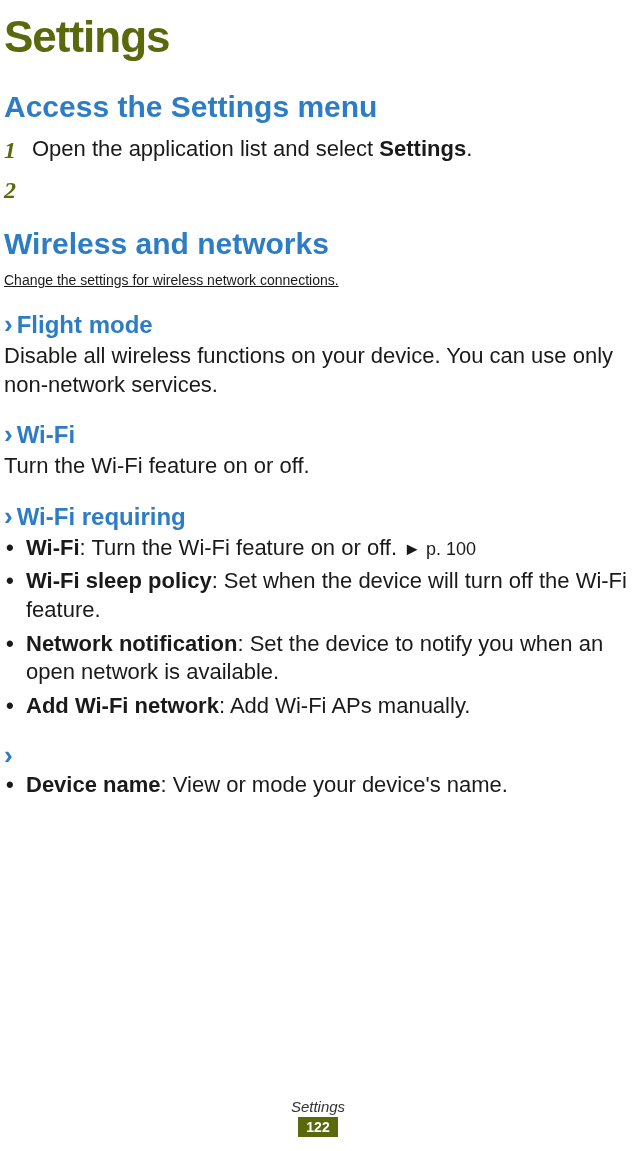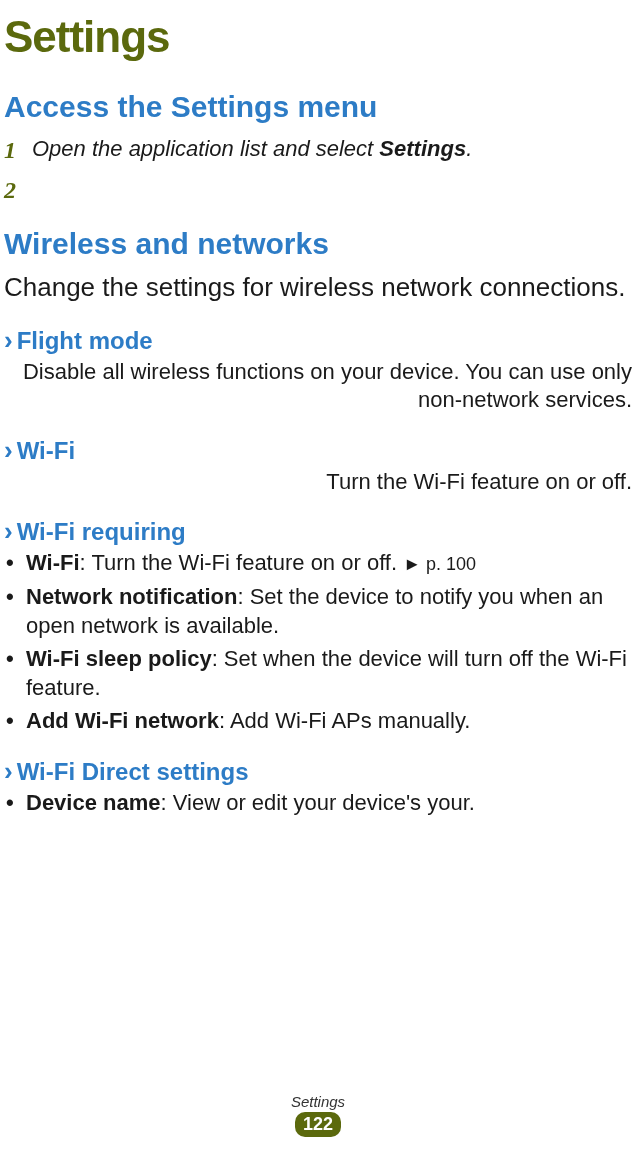--- a/index.html
+++ b/index.html
@@ -39,25 +39,26 @@
     }
     .step-num {
       font-style: italic;
       font-weight: 700;
       color: #5b690d;
       width: 28px;
       font-size: 24px;
       flex-shrink: 0;
       font-family: Georgia, "Times New Roman", serif;
     }
-    .step-text { flex: 1; font-style: italic; }
+    .step-text { flex: 1; }
     .intro {
-      font-size: 26px;
+      font-size: 14px;
       line-height: 1.3;
       margin-bottom: 20px;
+      text-decoration: underline;
     }
     .sub-heading {
       font-size: 24px;
       font-weight: 700;
       color: #2d7cc6;
       margin-top: 22px;
       margin-bottom: 3px;
       display: flex;
       align-items: baseline;
     }
@@ -65,21 +66,20 @@
       color: #2d7cc6;
       font-weight: 700;
       font-size: 26px;
       margin-right: 4px;
       line-height: 1;
     }
     .para {
       font-size: 22px;
       line-height: 1.3;
       margin-bottom: 4px;
-      text-align: right;
     }
     .bullets {
       list-style: none;
       padding-left: 0;
     }
     .bullets li {
       font-size: 22px;
       line-height: 1.3;
       padding-left: 22px;
       position: relative;
@@ -108,24 +108,24 @@
       font-size: 15px;
       font-style: italic;
       color: #333;
       display: block;
       margin-bottom: 2px;
     }
     .page-num-box {
       display: inline-block;
       background: #5b690d;
       color: #fff;
-      font-size: 18px;
+      font-size: 14px;
       font-weight: 600;
       padding: 2px 8px;
-      border-radius: 10px;
+      border-radius: 0;
       min-width: 26px;
     }
   </style>
 </head>
 <body>
 
 <h1 class="page-title">Settings</h1>
 
 <h2 class="section-title">Access the Settings menu</h2>
 
@@ -158,36 +158,35 @@
 
 <div class="sub-heading">
   <span class="chevron">›</span>
   <span>Wi-Fi requiring</span>
 </div>
 <ul class="bullets">
   <li>
     <span class="strong">Wi-Fi</span><span>: Turn the Wi-Fi feature on or off. </span><span class="ref-arrow">► p. 100</span>
   </li>
   <li>
-    <span class="strong">Network notification</span><span>: Set the device to notify you when an open network is available.</span>
+    <span class="strong">Wi-Fi sleep policy</span><span>: Set when the device will turn off the Wi-Fi feature.</span>
   </li>
   <li>
-    <span class="strong">Wi-Fi sleep policy</span><span>: Set when the device will turn off the Wi-Fi feature.</span>
+    <span class="strong">Network notification</span><span>: Set the device to notify you when an open network is available.</span>
   </li>
   <li>
     <span class="strong">Add Wi-Fi network</span><span>: Add Wi-Fi APs manually.</span>
   </li>
 </ul>
 
 <div class="sub-heading">
   <span class="chevron">›</span>
-  <span>Wi-Fi Direct settings</span>
 </div>
 <ul class="bullets">
   <li>
-    <span class="strong">Device name</span><span>: View or edit your device's your.</span>
+    <span class="strong">Device name</span><span>: View or mode your device's name.</span>
   </li>
 </ul>
 
 <div class="footer">
   <span class="footer-label">Settings</span>
   <span class="page-num-box">122</span>
 </div>
 
 </body></html>

